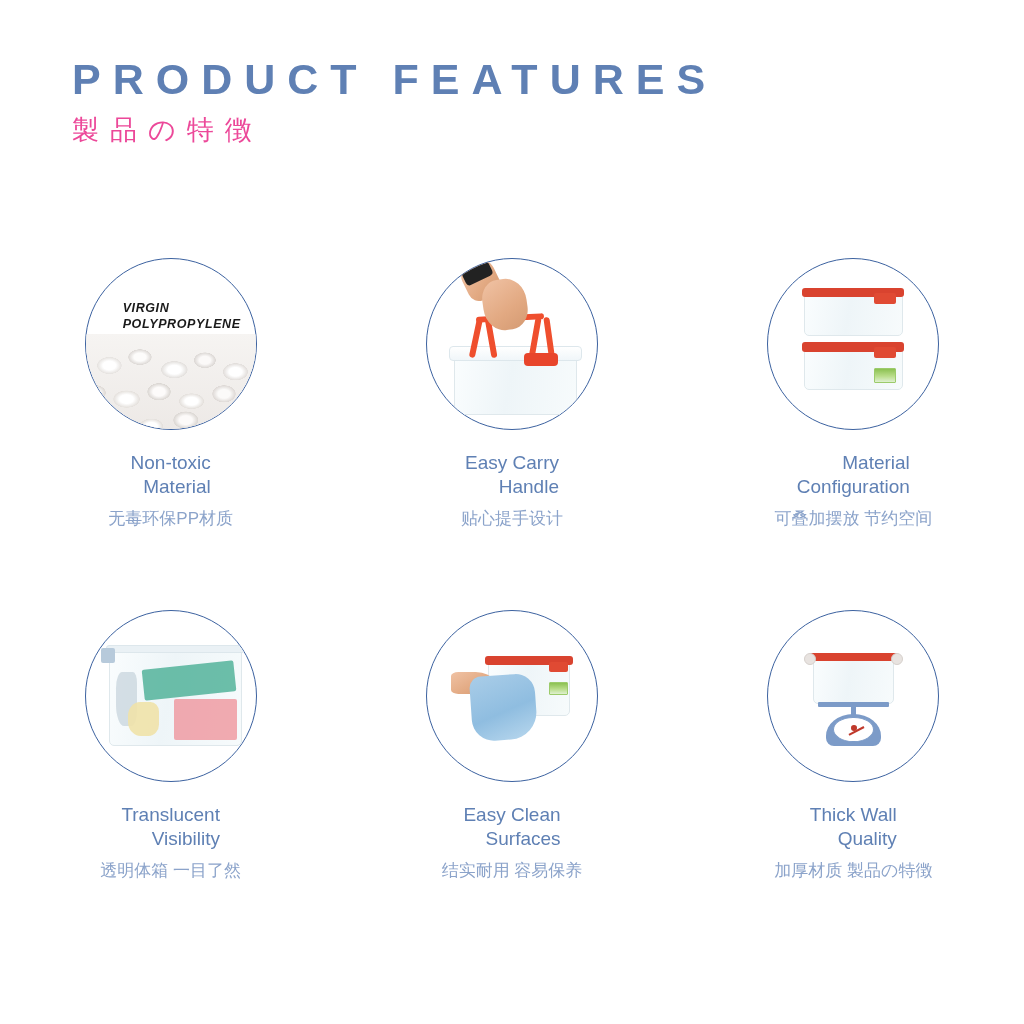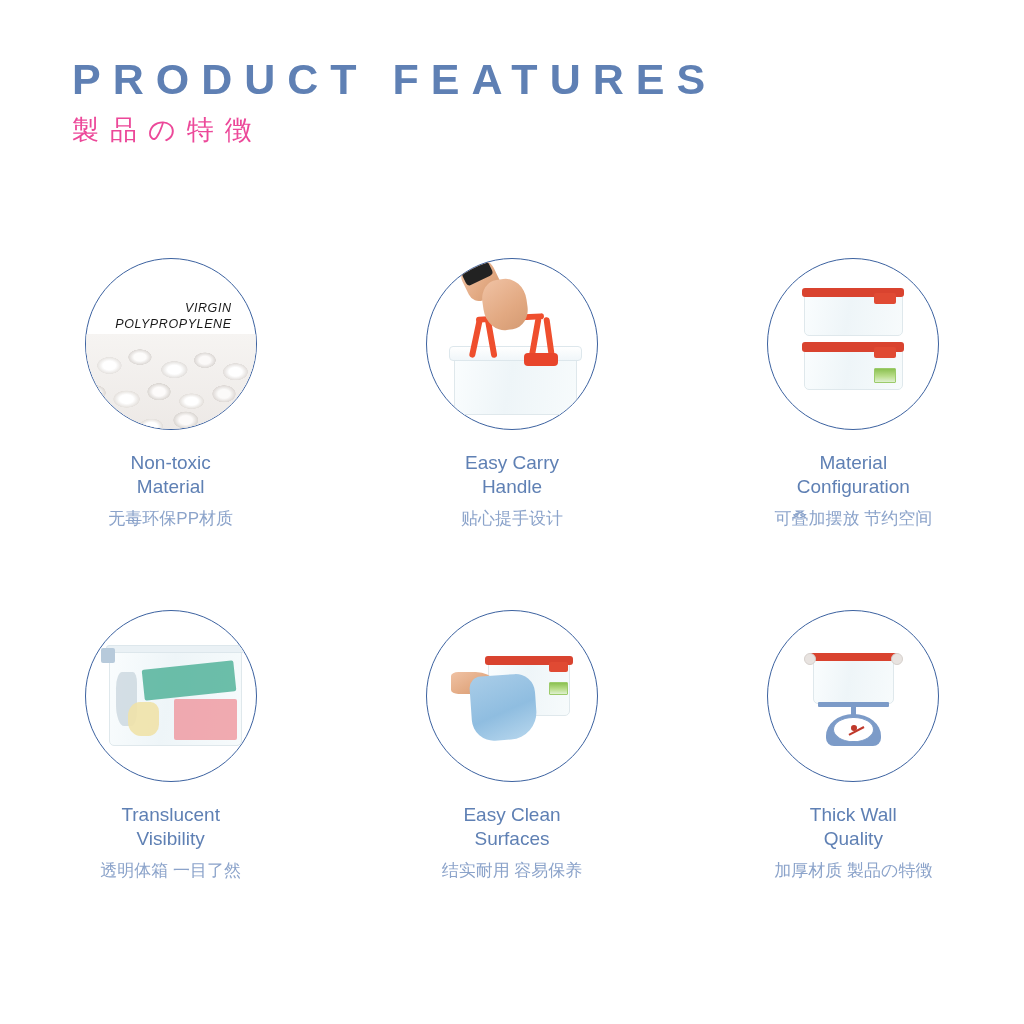--- a/index.html
+++ b/index.html
@@ -61,41 +61,41 @@
     justify-content: center;
   }
 
   .circle-inner { position: absolute; inset: 0; }
 
   
   .caption-en {
     margin-top: 21px;
     font-size: 19px;
     color: #5f80b4;
-    text-align: center;
+    text-align: right;
     line-height: 1.27;
     white-space: pre-line;
   }
 
   .caption-cn {
     margin-top: 9px;
     font-size: 17px;
     color: #8ba3ca;
     text-align: right;
     line-height: 1.25;
   }
 
   
   .pellet-label {
     position: absolute;
-    right: 24px;
+    right: 15px;
     top: 42px;
-    text-align: right;
+    text-align: left;
     font-size: 12.5px;
-    font-weight: normal;
+    font-weight: bold;
     font-style: italic;
     color: #1a1a1a;
     letter-spacing: 0.6px;
     line-height: 1.25;
     z-index: 4;
     white-space: pre-line;
   }
   .pellet-pile {
     position: absolute;
     left: -6%; right: -6%; bottom: -6%;

